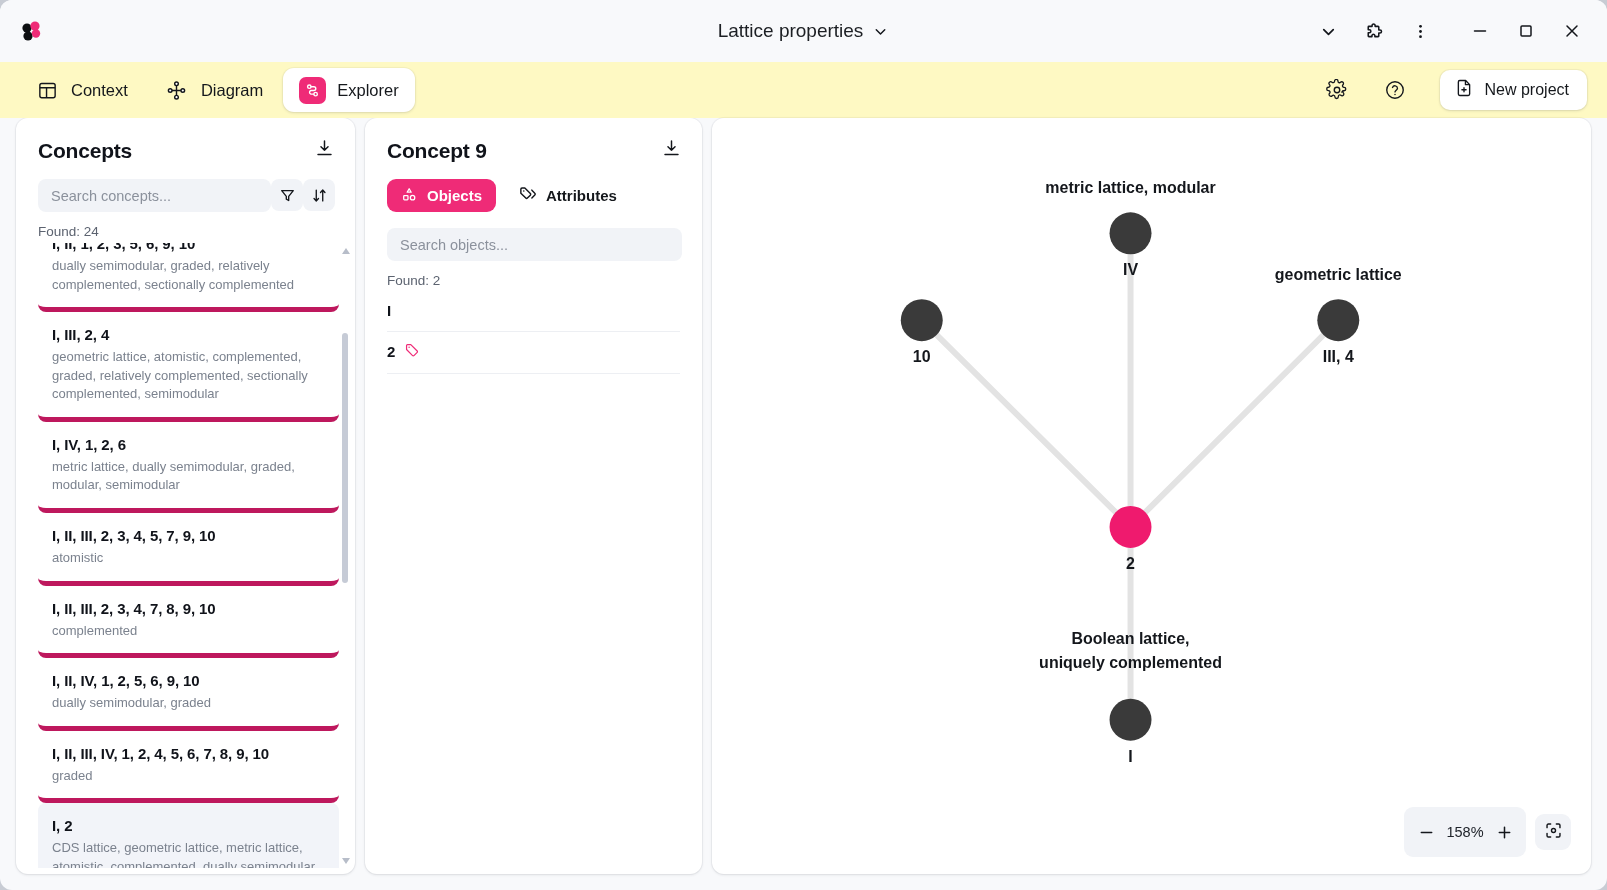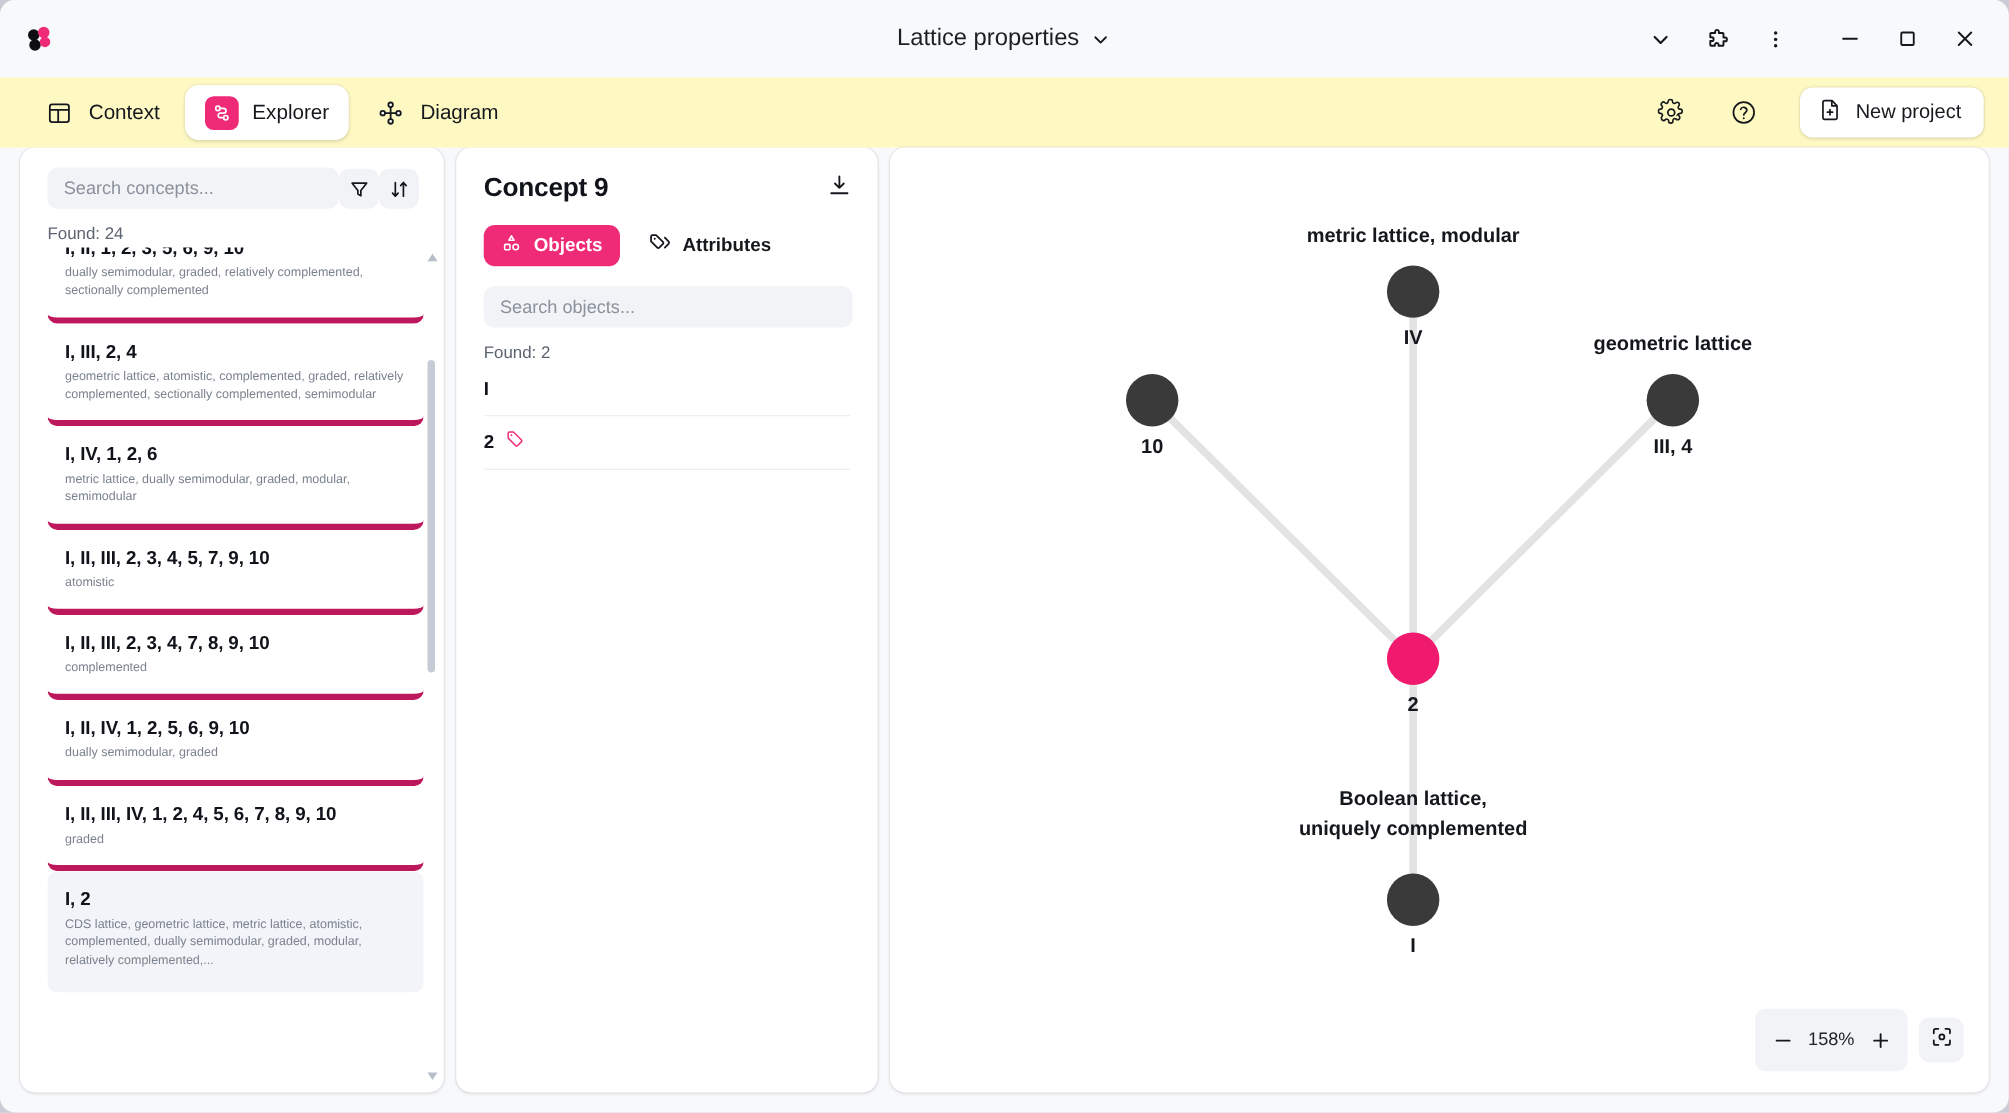--- a/index.html
+++ b/index.html
@@ -114,21 +114,21 @@
   .panel-concepts { flex: 0 0 339px; }
   .panel-detail   { flex: 0 0 337px; }
   .panel-diagram  { flex: 1 1 auto; position: relative; }
 
   .panel-head {
     display: flex; align-items: center; justify-content: space-between;
     padding: 20px 20px 0 22px;
   }
   .panel-title { font-size: 21px; font-weight: 700; color: #10131a; letter-spacing: -.2px; }
 
-  .search-row { display: flex; align-items: flex-end; padding: 16px 20px 0 22px; }
+  .search-row { display: flex; align-items: flex-start; padding: 16px 20px 0 22px; }
   .search-input {
     flex: 1 1 auto; height: 33px;
     background: #f1f3f7; border: none; border-radius: 8px;
     padding: 0 13px; font-size: 14.5px; color: #2a2f38;
     font-family: "Liberation Sans", sans-serif;
     outline: none;
   }
   .search-input::placeholder { color: #8b919c; }
   .sq-btn {
     width: 32px; height: 32px; flex: 0 0 32px;
@@ -156,21 +156,21 @@
     border-bottom: 5px solid #be185d;
     border-radius: 8px;
     cursor: default;
   }
   .concept-item.selected { background: #f2f4f9; border-bottom-color: transparent; }
   .concept-extent {
     font-size: 15px; font-weight: 700; color: #10131a; letter-spacing: -.1px;
   }
   .concept-intent {
     margin-top: 5px;
-    font-size: 10px; color: #7b828e; line-height: 1.43;
+    font-size: 13px; color: #7b828e; line-height: 1.43;
   }
 
   
   .sbar {
     position: absolute; right: 3px; top: 0; bottom: 0; width: 13px;
   }
   .sbar-arrow {
     position: absolute; left: 1px; width: 11px; height: 11px;
     display: flex; align-items: center; justify-content: center;
   }
@@ -294,43 +294,43 @@
       <div class="tab">
         <span class="tab-ico">
           <svg width="21" height="21" viewBox="0 0 22 22" fill="none" stroke="#14171c" stroke-width="1.5">
             <rect x="3" y="3.6" width="16" height="15" rx="2"></rect>
               <path d="M3 8.2h16M10 8.2v10.4"></path>
           </svg>
         </span>
         <span>Context</span>
       </div>
 
-      <div class="tab active">
-        <span class="tab-ico pinkbox">
-          <svg width="19" height="19" viewBox="0 0 22 22" fill="none" stroke="#ffffff" stroke-width="1.6" stroke-linecap="round">
-            <circle cx="7.3" cy="6.6" r="2"></circle>
-              <circle cx="14.6" cy="15.2" r="2"></circle>
-            <path d="M9.3 6.6h3.3a2.2 2.2 0 010 4.4H9.1a2.2 2.2 0 000 4.2h3.5"></path>
-          </svg>
-        </span>
-        <span>Explorer</span>
-      </div>
-
       <div class="tab">
         <span class="tab-ico">
           <svg width="21" height="21" viewBox="0 0 22 22" fill="none" stroke="#14171c" stroke-width="1.5">
             <path d="M11 5.4v11.2M6.1 11h9.8"></path>
             <circle cx="11" cy="4" r="1.9" fill="#fff"></circle>
               <circle cx="11" cy="18" r="1.9" fill="#fff"></circle>
             <circle cx="4.4" cy="11" r="1.9" fill="#fff"></circle>
               <circle cx="17.6" cy="11" r="1.9" fill="#fff"></circle>
           </svg>
         </span>
         <span>Diagram</span>
       </div>
+
+      <div class="tab active">
+        <span class="tab-ico pinkbox">
+          <svg width="19" height="19" viewBox="0 0 22 22" fill="none" stroke="#ffffff" stroke-width="1.6" stroke-linecap="round">
+            <circle cx="7.3" cy="6.6" r="2"></circle>
+              <circle cx="14.6" cy="15.2" r="2"></circle>
+            <path d="M9.3 6.6h3.3a2.2 2.2 0 010 4.4H9.1a2.2 2.2 0 000 4.2h3.5"></path>
+          </svg>
+        </span>
+        <span>Explorer</span>
+      </div>
     </div>
 
     <div class="toolbar-right">
       <div class="icon-btn">
         <svg width="22" height="22" viewBox="0 0 24 24" fill="none" stroke="#14171c" stroke-width="1.5">
           <circle cx="12" cy="12" r="3"></circle>
           <path d="M19.4 13.5a1.7 1.7 0 00.35 1.9l.05.05a2 2 0 11-2.85 2.85l-.05-.05a1.7 1.7 0 00-1.9-.35 1.7 1.7 0 00-1 1.55V20a2 2 0 01-4 0v-.1a1.7 1.7 0 00-1.1-1.55 1.7 1.7 0 00-1.9.35l-.05.05A2 2 0 113.8 15.9l.05-.05a1.7 1.7 0 00.35-1.9 1.7 1.7 0 00-1.55-1H2.5a2 2 0 010-4h.1a1.7 1.7 0 001.55-1.1 1.7 1.7 0 00-.35-1.9l-.05-.05A2 2 0 016.6 3.05l.05.05a1.7 1.7 0 001.9.35H8.6a1.7 1.7 0 001-1.55V1.9a2 2 0 014 0V2a1.7 1.7 0 001 1.55 1.7 1.7 0 001.9-.35l.05-.05a2 2 0 112.85 2.85l-.05.05a1.7 1.7 0 00-.35 1.9V8a1.7 1.7 0 001.55 1h.1a2 2 0 010 4H20a1.7 1.7 0 00-1.55 1z" transform="translate(0.3 0.6) scale(0.94)"></path>
         </svg>
       </div>
       <div class="icon-btn">
@@ -349,20 +349,28 @@
           </svg>
         </span>
         <span>New project</span>
       </div>
     </div>
   </div>
 
   <div class="body">
 
     <div class="card panel-concepts">
+      <div class="panel-head">
+        <span class="panel-title">Concepts</span>
+        <span>
+          <svg width="21" height="21" viewBox="0 0 22 22" fill="none" stroke="#14171c" stroke-width="1.55" stroke-linecap="round" stroke-linejoin="round">
+            <path d="M11 3.2v9.6M7.3 9.2l3.7 3.7 3.7-3.7M4.2 17.4h13.6"></path>
+          </svg>
+        </span>
+      </div>
 
       <div class="search-row">
         <input class="search-input" type="text" placeholder="Search concepts..." style="">
         <div class="sq-btn">
           <svg width="17" height="17" viewBox="0 0 20 20" fill="none" stroke="#14171c" stroke-width="1.6" stroke-linejoin="round">
             <path d="M3.2 4.2h13.6L11.4 11v4.9L8.6 14.3V11z"></path>
           </svg>
         </div>
         <div class="sq-btn">
           <svg width="17" height="17" viewBox="0 0 20 20" fill="none" stroke="#14171c" stroke-width="1.6" stroke-linecap="round" stroke-linejoin="round">

